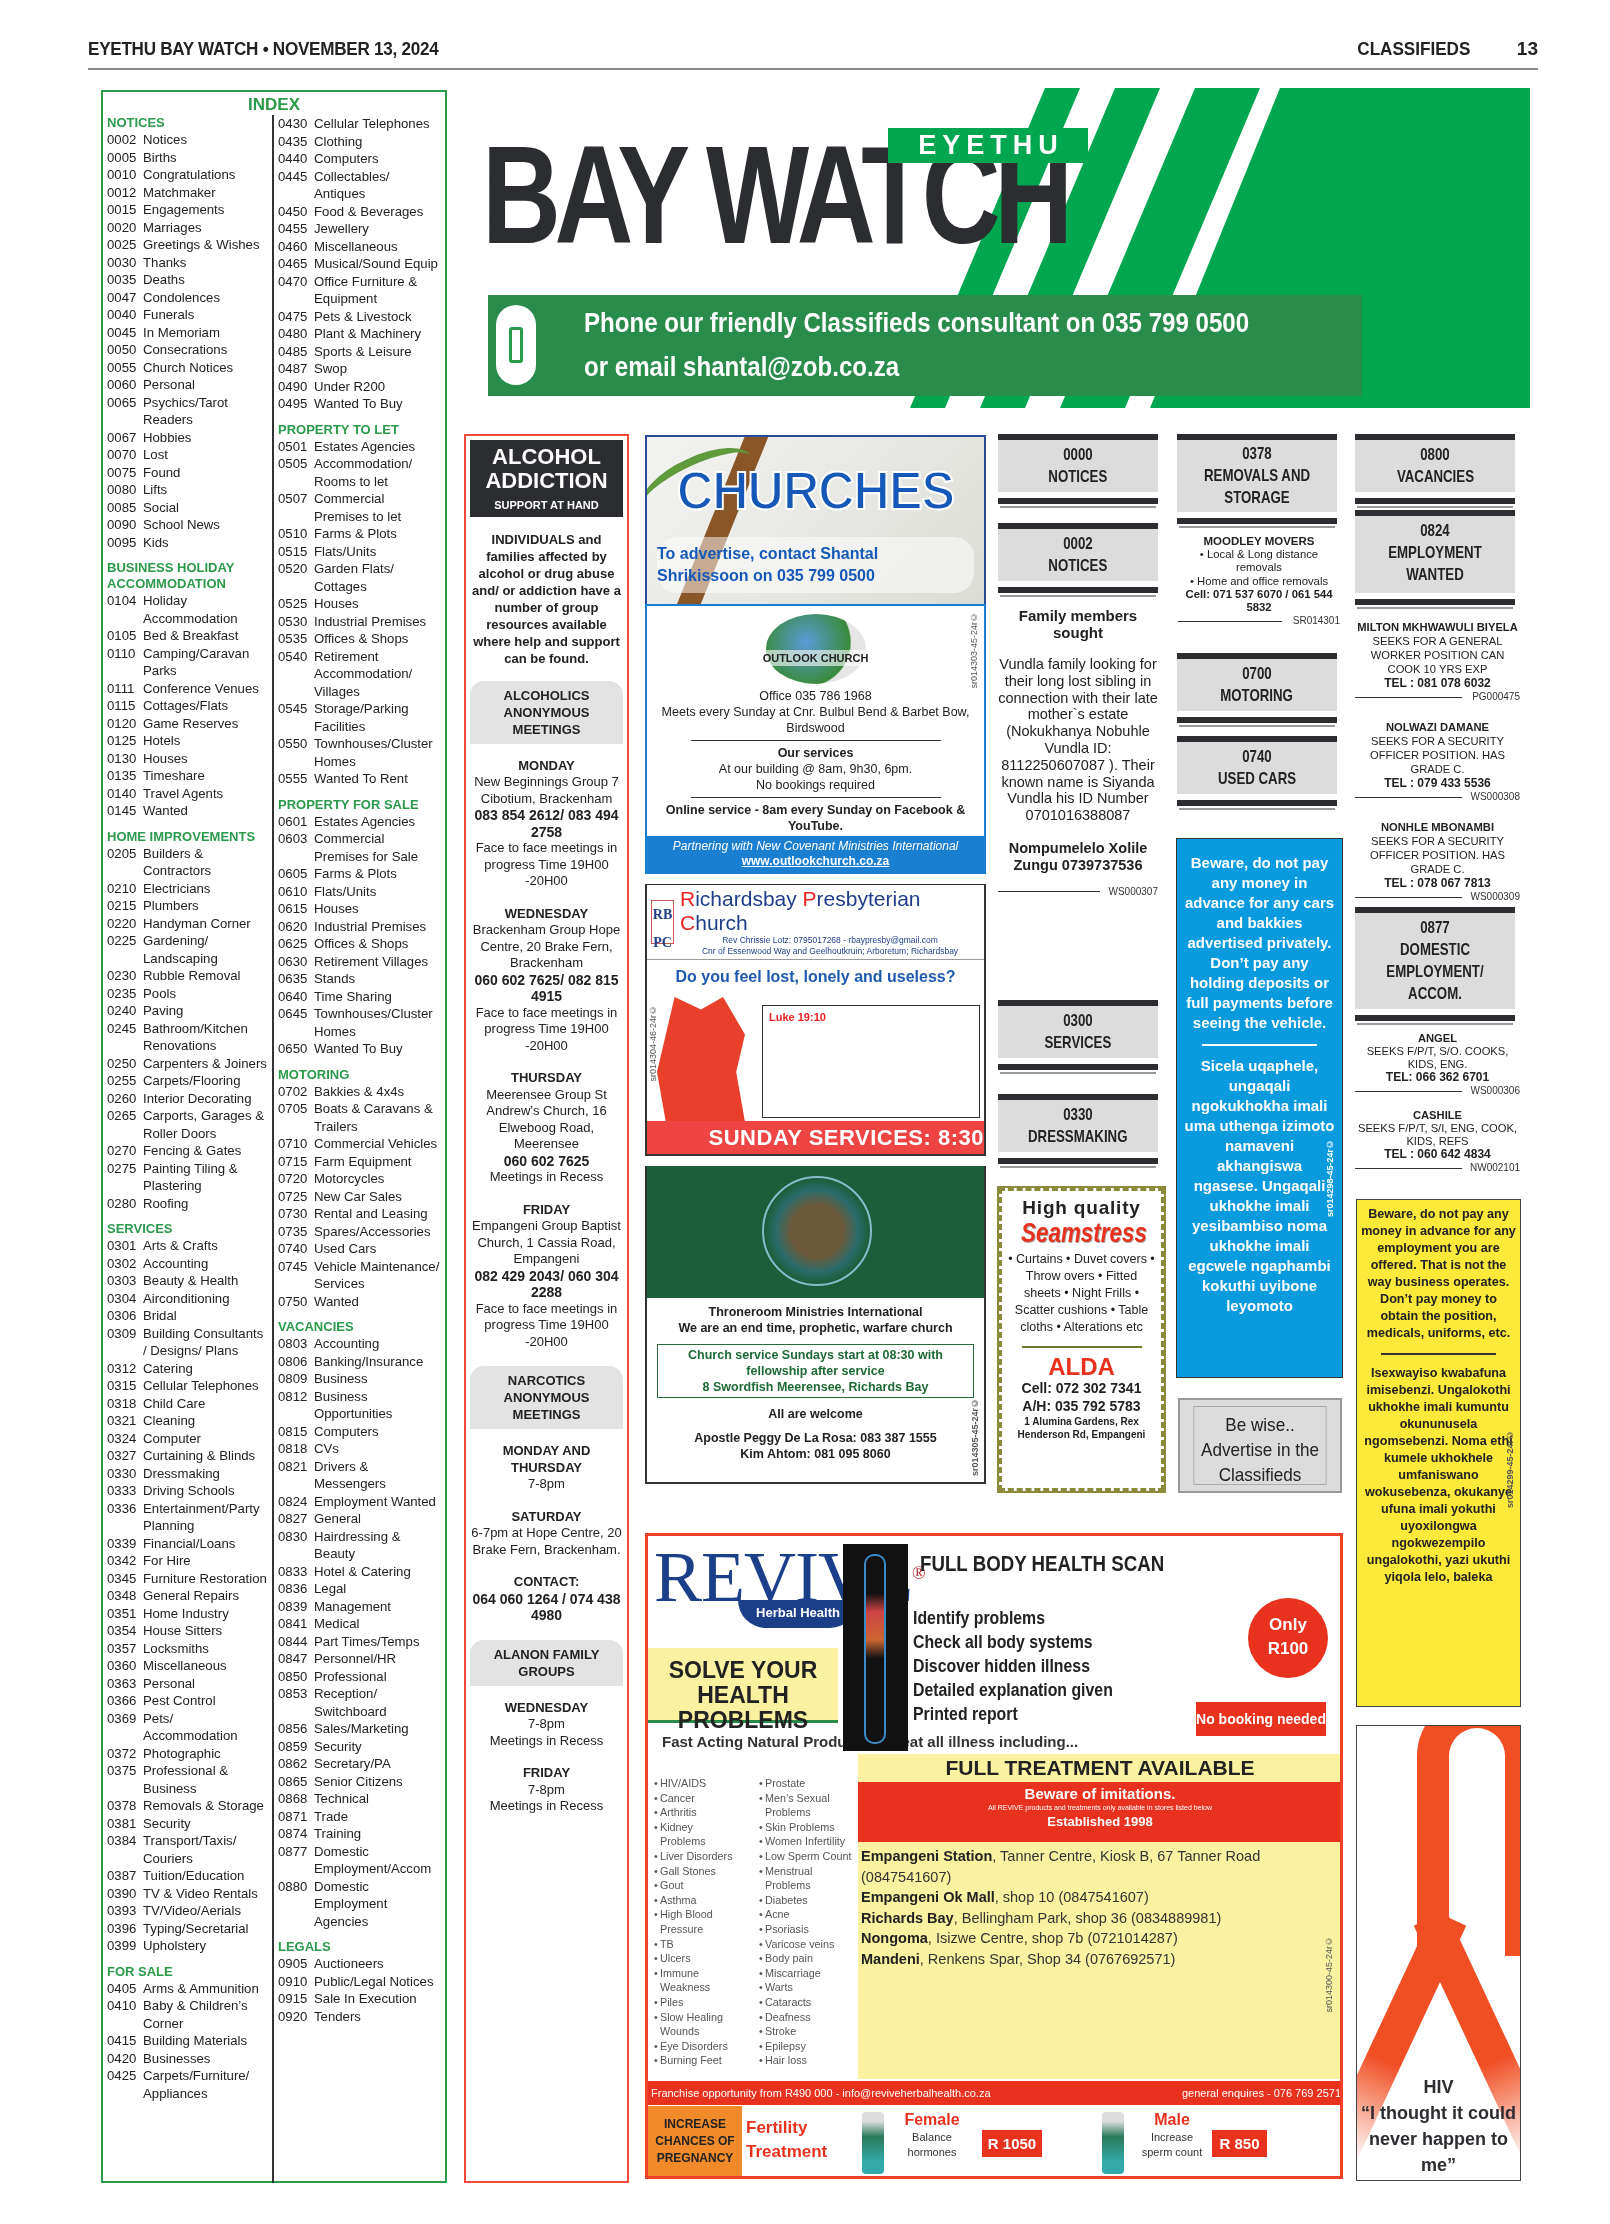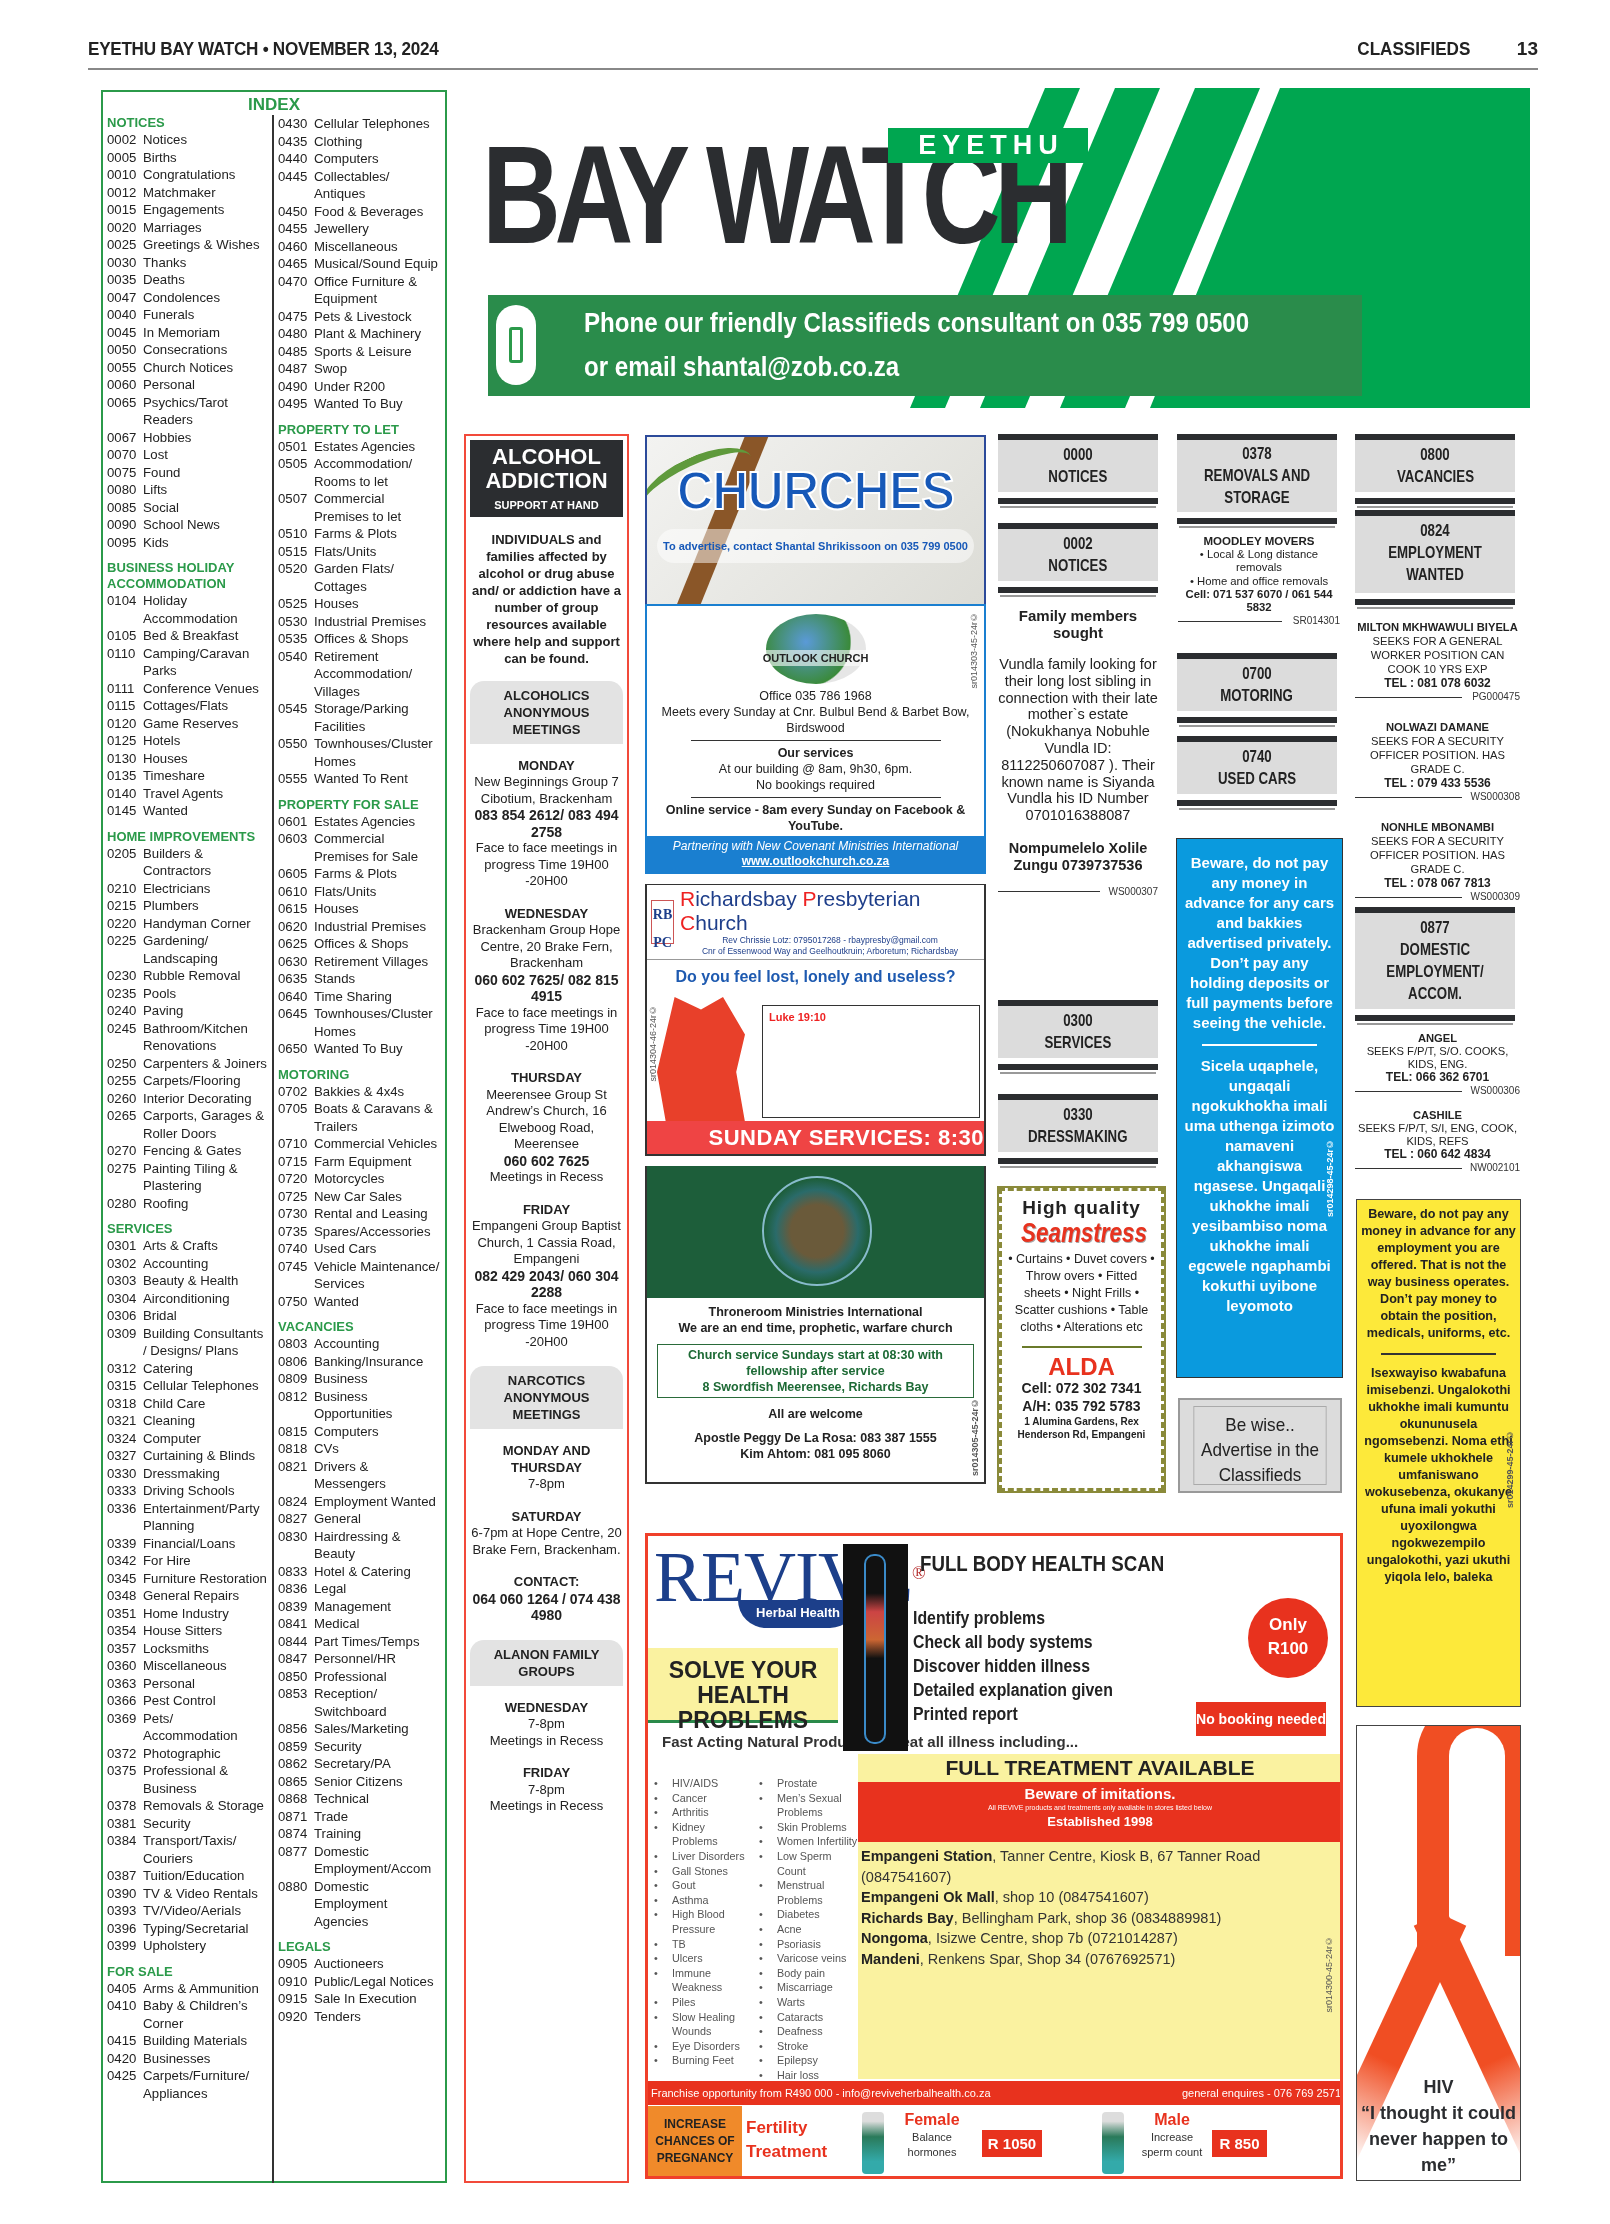--- a/index.html
+++ b/index.html
@@ -37,21 +37,21 @@
 .aa .gh{background:#e3e3e3;border-radius:14px 14px 0 0;font-weight:bold;padding:6px 0;margin:0 0 14px;line-height:17px}
 .aa .day{font-weight:bold;margin-top:2px}
 .aa .ph{font-weight:bold;font-size:14px}
 .aa .grp{margin-bottom:16px}
 
 .ch{left:645px;top:435px;width:341px}
 .chtop{height:169px;background:linear-gradient(135deg,#f3f3f1,#dcdcd6);border:2px solid #2c4a9a;border-bottom:none;position:relative;overflow:hidden}
 .chtop .cross{position:absolute;left:60px;top:-20px;width:22px;height:230px;background:#8a5628;transform:rotate(22deg)}
 .chtop .leaf{position:absolute;left:-10px;top:20px;width:120px;height:50px;border-top:8px solid #5f9a3c;border-radius:50% 50% 0 0;transform:rotate(-25deg)}
 .chtop .big{position:absolute;left:0;right:0;top:22px;text-align:center;color:#1658b8;font-weight:bold;font-size:54px;letter-spacing:-1px;-webkit-text-stroke:2px #fff;transform:scaleX(.93)}
-.chtop .adv{position:absolute;left:10px;right:10px;top:92px;background:rgba(255,255,255,.5);border-radius:20px;text-align:center;color:#1658b8;font-weight:bold;font-size:11px;line-height:22px;padding:6px 0}
+.chtop .adv{position:absolute;left:10px;right:10px;top:100px;background:rgba(255,255,255,.5);border-radius:20px;color:#1658b8;font-weight:bold;font-size:16px;line-height:22px;padding:6px 0}
 .outlook{border:2px solid #1a7fd0;height:270px;position:relative;text-align:center;font-size:12.5px;line-height:16px}
 .outlook .logo{width:100px;height:70px;margin:8px auto 4px;border-radius:50%;background:radial-gradient(circle at 40% 40%,#5a9ad8,#3a8a3a 60%,#e6e6e6 62%);position:relative}
 .outlook .logo b{position:absolute;left:-4px;right:-4px;top:36px;font-size:11px;color:#222;background:rgba(255,255,255,.6)}
 .outlook hr{border:none;border-top:1px solid #333;width:250px;margin:4px auto}
 .outlook .bold{font-weight:bold}
 .outlook .foot{position:absolute;left:0;right:0;bottom:0;background:#1a7fd0;color:#fff;font-style:italic;font-size:12px;line-height:15px;padding:3px 0}
 .outlook .foot u{font-style:normal;font-weight:bold}
 .vcode{position:absolute;font-size:9px;color:#555;writing-mode:vertical-rl;transform:rotate(180deg)}
 .rbpc{border:2px solid #333;border-top:1px solid #333;margin-top:10px;height:272px;position:relative;background:#fff}
 .rbpc .head{display:flex;align-items:center;padding:2px 4px;border-bottom:1px solid #999}
@@ -90,21 +90,21 @@
 .wise div{border:1px solid #aaa;height:100%;font-size:19px;line-height:25px;padding-top:5px;transform:scaleX(.9)}
 
 .rev{left:645px;top:1533px;width:698px;height:646px;border:3px solid #f0402a;background:#fff;overflow:hidden}
 .rev .logo{position:absolute;left:6px;top:0;font-family:"Liberation Serif",serif;font-size:64px;color:#b52e2e;letter-spacing:-1px}
 .rev .logo b{color:#1c3f8a;font-weight:normal}
 .rev .hh{position:absolute;left:90px;top:64px;width:120px;height:28px;background:#1c3f8a;color:#fff;border-radius:0 0 60px 60px;font-size:13px;text-align:center;line-height:26px;font-weight:bold}
 .rev .solve{position:absolute;left:0;top:112px;width:190px;height:75px;background:#faf2a0;border-bottom:3px solid #2a8a4a;text-align:center;font-weight:bold;font-size:23px;line-height:25px;padding-top:10px;transform:scaleX(1)}
 .rev .fast{position:absolute;left:14px;top:195px;font-weight:bold;font-size:15px;line-height:21px;color:#333}
 .rev .ill{position:absolute;left:0;top:240px;width:210px;font-size:10.8px;line-height:14.6px;color:#555;display:flex}
 .rev .ill ul{list-style:none;width:105px}
-.rev .ill li{padding-left:24px;position:relative}
+.rev .ill li{padding-left:12px;position:relative}
 .rev .ill li.b:before{content:"•";position:absolute;left:6px}
 .rev .body{position:absolute;left:195px;top:8px;width:65px;height:207px;background:#111}
 .rev .body i{position:absolute;left:21px;top:10px;width:22px;height:190px;border:2px solid #3a8ac8;border-radius:10px;background:linear-gradient(#111 20%,#c44 30%,#c63 45%,#111 55%)}
 .rev .fbh{position:absolute;left:272px;top:15px;font-weight:bold;font-size:22px;transform:scaleX(.85);transform-origin:left;white-space:nowrap;color:#222}
 .rev .ls{position:absolute;left:265px;top:70px;font-weight:bold;font-size:18px;line-height:24px;transform:scaleX(.88);transform-origin:left;color:#222;white-space:nowrap}
 .rev .only{position:absolute;left:600px;top:62px;width:80px;height:80px;border-radius:50%;background:#e8321e;color:#fff;font-weight:bold;text-align:center;font-size:17px;line-height:24px;padding-top:15px}
 .rev .nb{position:absolute;left:548px;top:166px;width:130px;height:34px;background:#e8321e;color:#fff;font-weight:bold;font-size:14px;text-align:center;line-height:34px}
 .rev .ft{position:absolute;left:210px;top:218px;width:484px;height:28px;background:#faf2a0;font-weight:bold;font-size:21px;text-align:center;line-height:28px;color:#222}
 .rev .bw{position:absolute;left:210px;top:246px;width:484px;height:60px;background:#e8321e;color:#fff;text-align:center}
 .rev .bw .a{font-weight:bold;font-size:15px;margin-top:3px}

